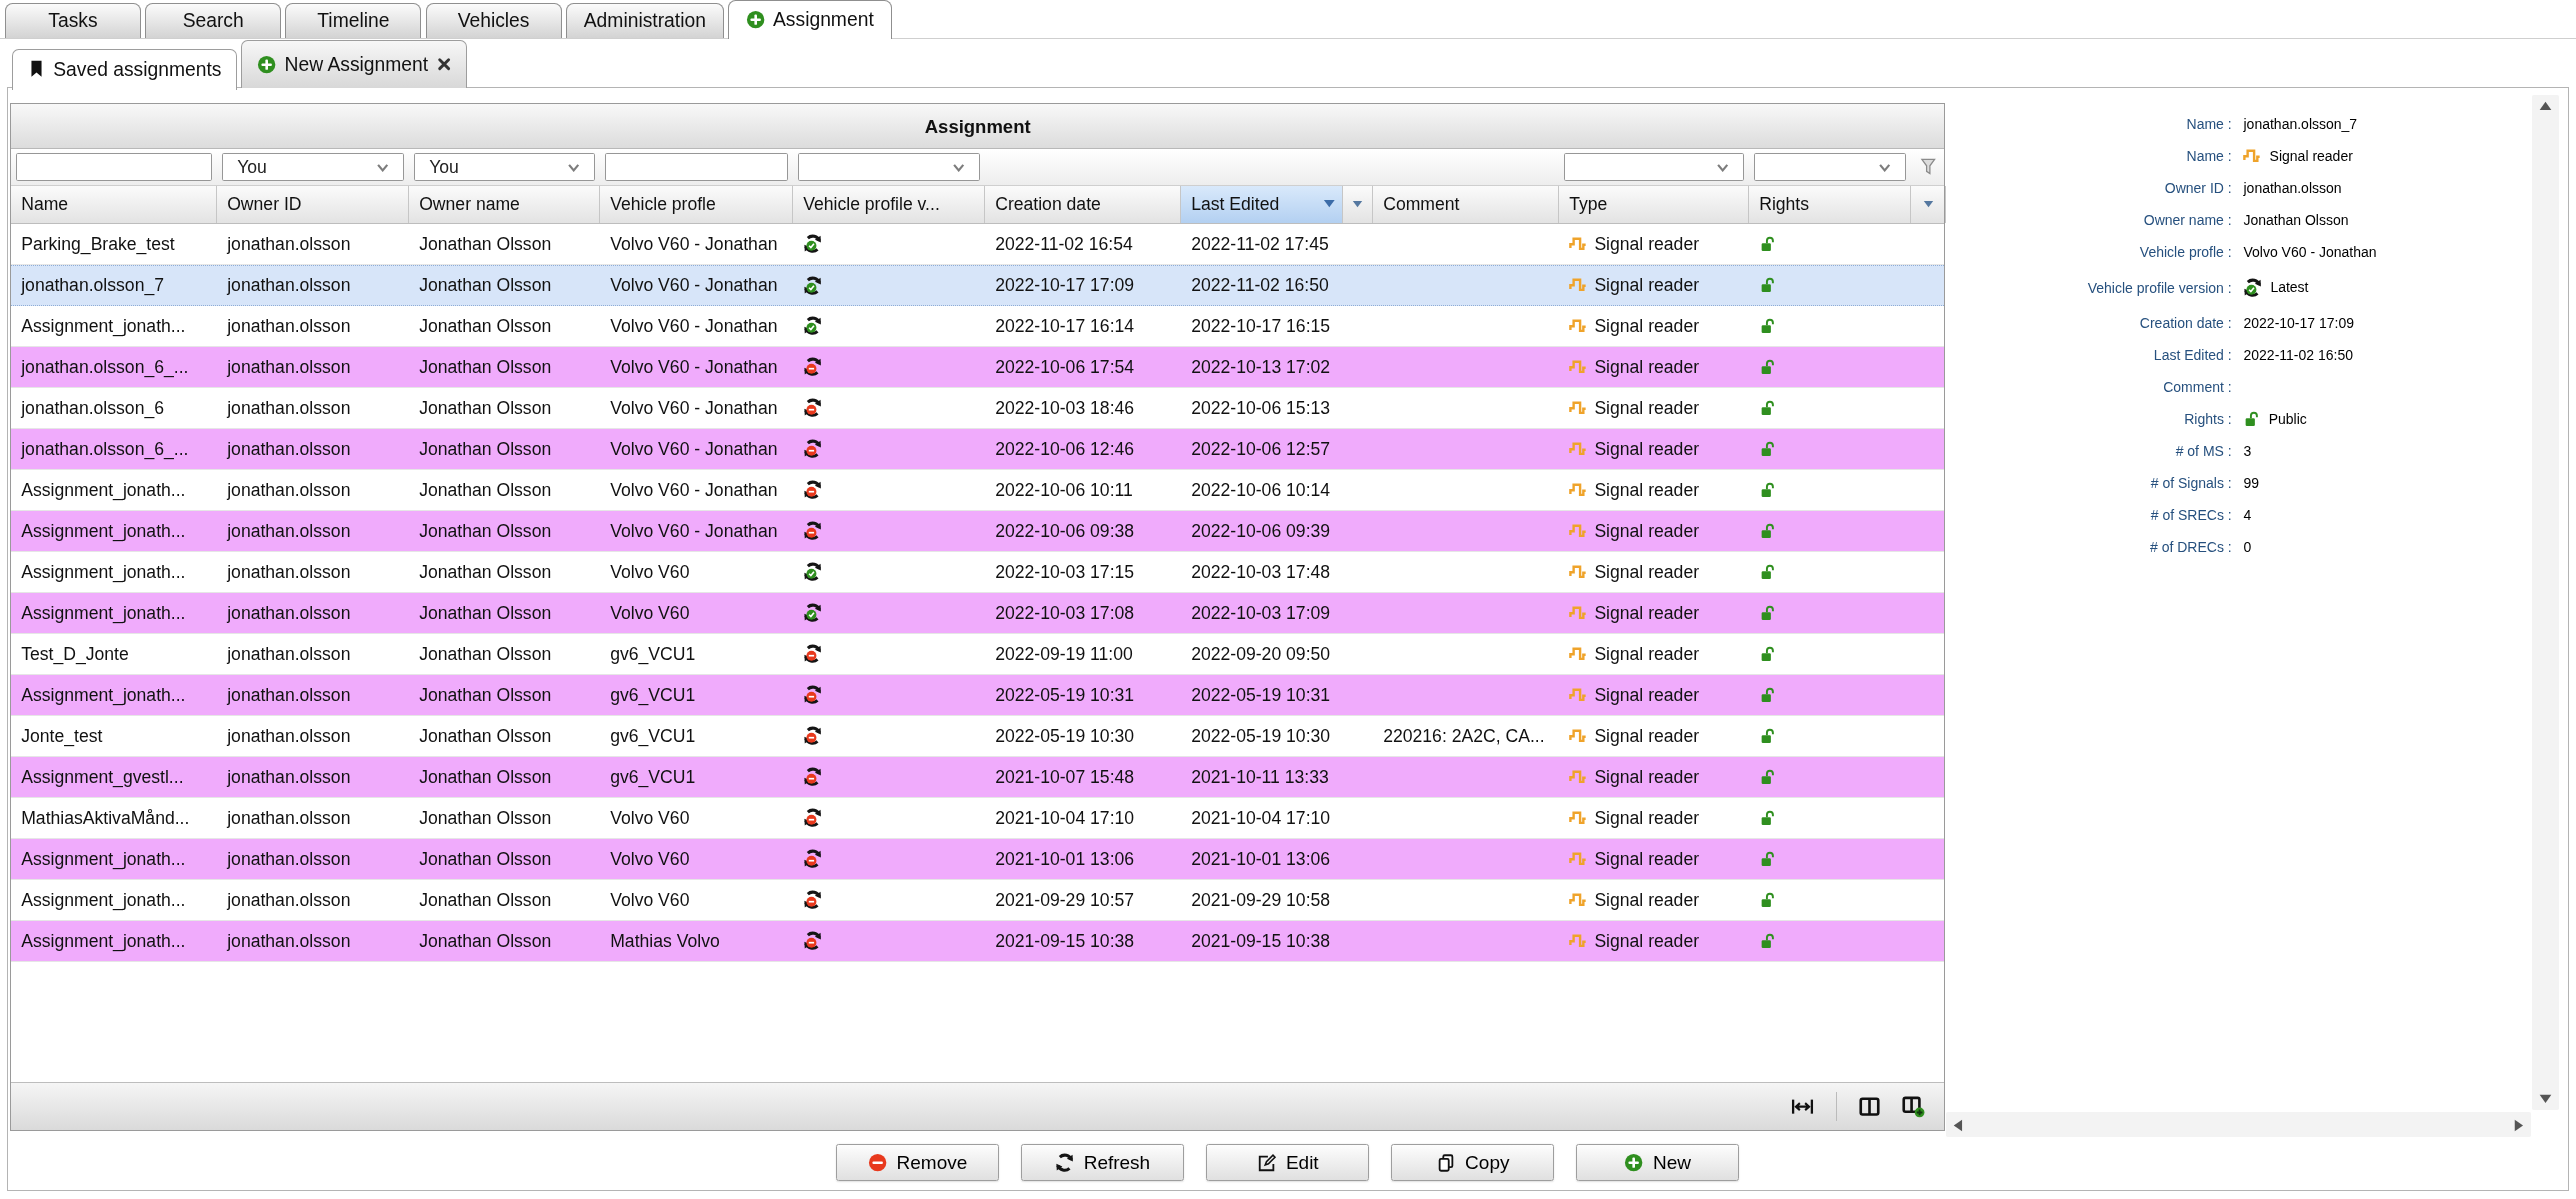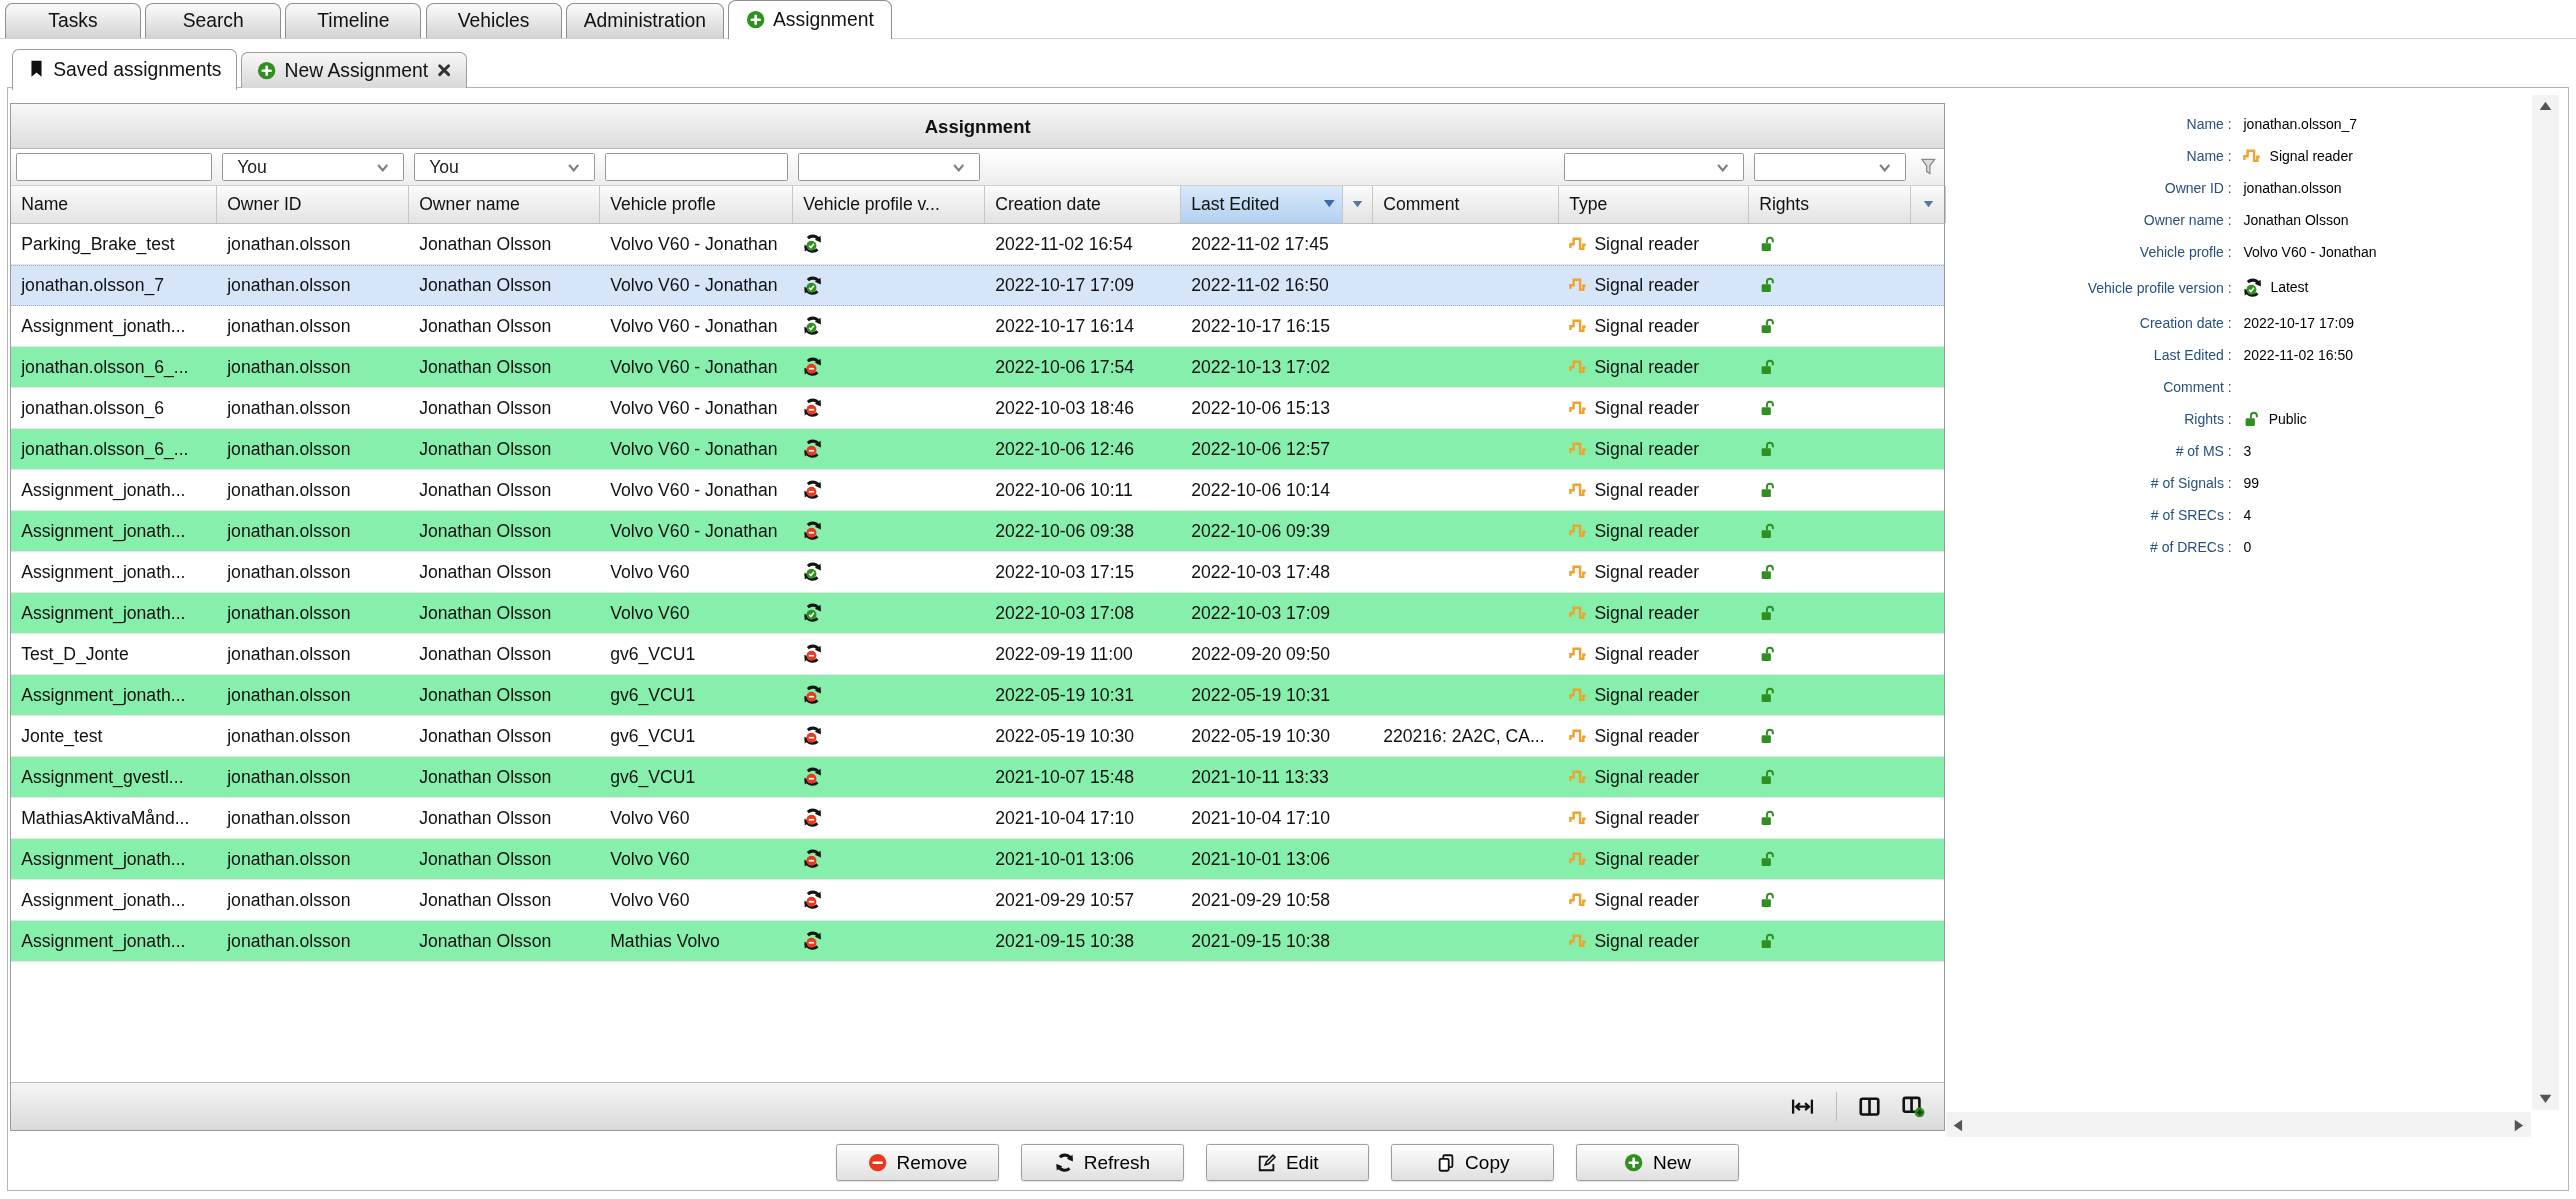--- a/index.html
+++ b/index.html
@@ -12,21 +12,21 @@
   .main-tabbar { position:absolute; top:0; left:0; width:100%; height:39px;
     border-bottom:0.8px solid #cfcfcf; display:flex; align-items:flex-end; padding-left:5px; gap:4.2px; }
   .main-tab { height:35px; min-width:136px; padding:4px 17px; display:inline-flex; align-items:center;
     justify-content:center; gap:7.6px; font-size:19.3px; border:0.8px solid #8f8f8f; border-bottom:none;
     border-radius:7.6px 7.6px 0 0; background:linear-gradient(#fbfbfb,#d3d3d3); cursor:default; }
   .main-tab.active { background:#fff; height:39px; margin-bottom:-0.8px; z-index:2; position:relative; }
 
   
   .sub-tabbar { position:absolute; top:48px; left:11.8px; height:40px; display:flex;
     align-items:flex-end; gap:3.4px; z-index:5; }
-  .sub-tab { height:36px; padding:0 15px; display:inline-flex; align-items:center; gap:8.4px;
+  .sub-tab { height:48px; padding:0 15px; display:inline-flex; align-items:center; gap:8.4px;
     font-size:19.3px; border:0.8px solid #9d9d9d; border-bottom:none; border-radius:6.7px 6.7px 0 0;
     background:linear-gradient(#f7f7f7,#d8d8d8); }
   .sub-tab.active { background:#fff; height:41px; margin-bottom:-1.7px; z-index:6; position:relative; }
 
   
   .content-frame { position:absolute; left:6.7px; top:87px; width:2562px; height:1104px;
     border:1.7px solid #b4b4b4; background:#fff; }
 
   
   .grid-panel { position:absolute; left:2.5px; top:15px; width:1935px; height:1028px;
@@ -39,21 +39,21 @@
   .f-box { flex:1; height:28px; background:#fff; border:0.8px solid #979797; border-radius:1.7px;
     display:flex; align-items:center; justify-content:space-between; padding:0 14px; font-size:17.6px; color:#222; }
   .header-row { height:38px; background:linear-gradient(#fbfbfb,#e3e3e3); border-bottom:0.8px solid #bdbdbd; }
   .h { display:flex; align-items:center; padding-left:10px; border-right:0.8px solid #c6c6c6;
     font-size:17.6px; position:relative; height:100%; overflow:hidden; white-space:nowrap; }
   .h.center { justify-content:center; padding-left:0; }
   .h.sorted { background:linear-gradient(#d9e9fb,#b3d0f1); }
   .h .sort-abs { position:absolute; right:6.7px; top:12.6px; }
   .grid-body { }
   .grid-row { height:41px; border-bottom:0.8px solid #e6e6e6; font-size:17.6px; background:#fff; }
-  .grid-row.even { background:#86efac; }
+  .grid-row.even { background:#f0abfc; }
   .grid-row.selected { background:#d7e5f9; border-top:1.7px dotted #8fadd6; border-bottom:1.7px dotted #8fadd6; }
   .c { display:flex; align-items:center; padding-left:10px; height:100%; overflow:hidden;
     white-space:nowrap; gap:6.7px; }
   .grid-toolbar { position:absolute; bottom:0; left:0; right:0; height:48px;
     background:linear-gradient(#f5f5f5,#dadada); border-top:0.8px solid #bdbdbd;
     display:flex; align-items:center; justify-content:flex-end; gap:22px; padding-right:18.5px; }
   .tool-sep { width:0.8px; height:28.6px; background:#bbb; }
 
   
   .details-panel { position:absolute; left:1938px; top:0; width:614px; height:1049px; background:#fff; }

